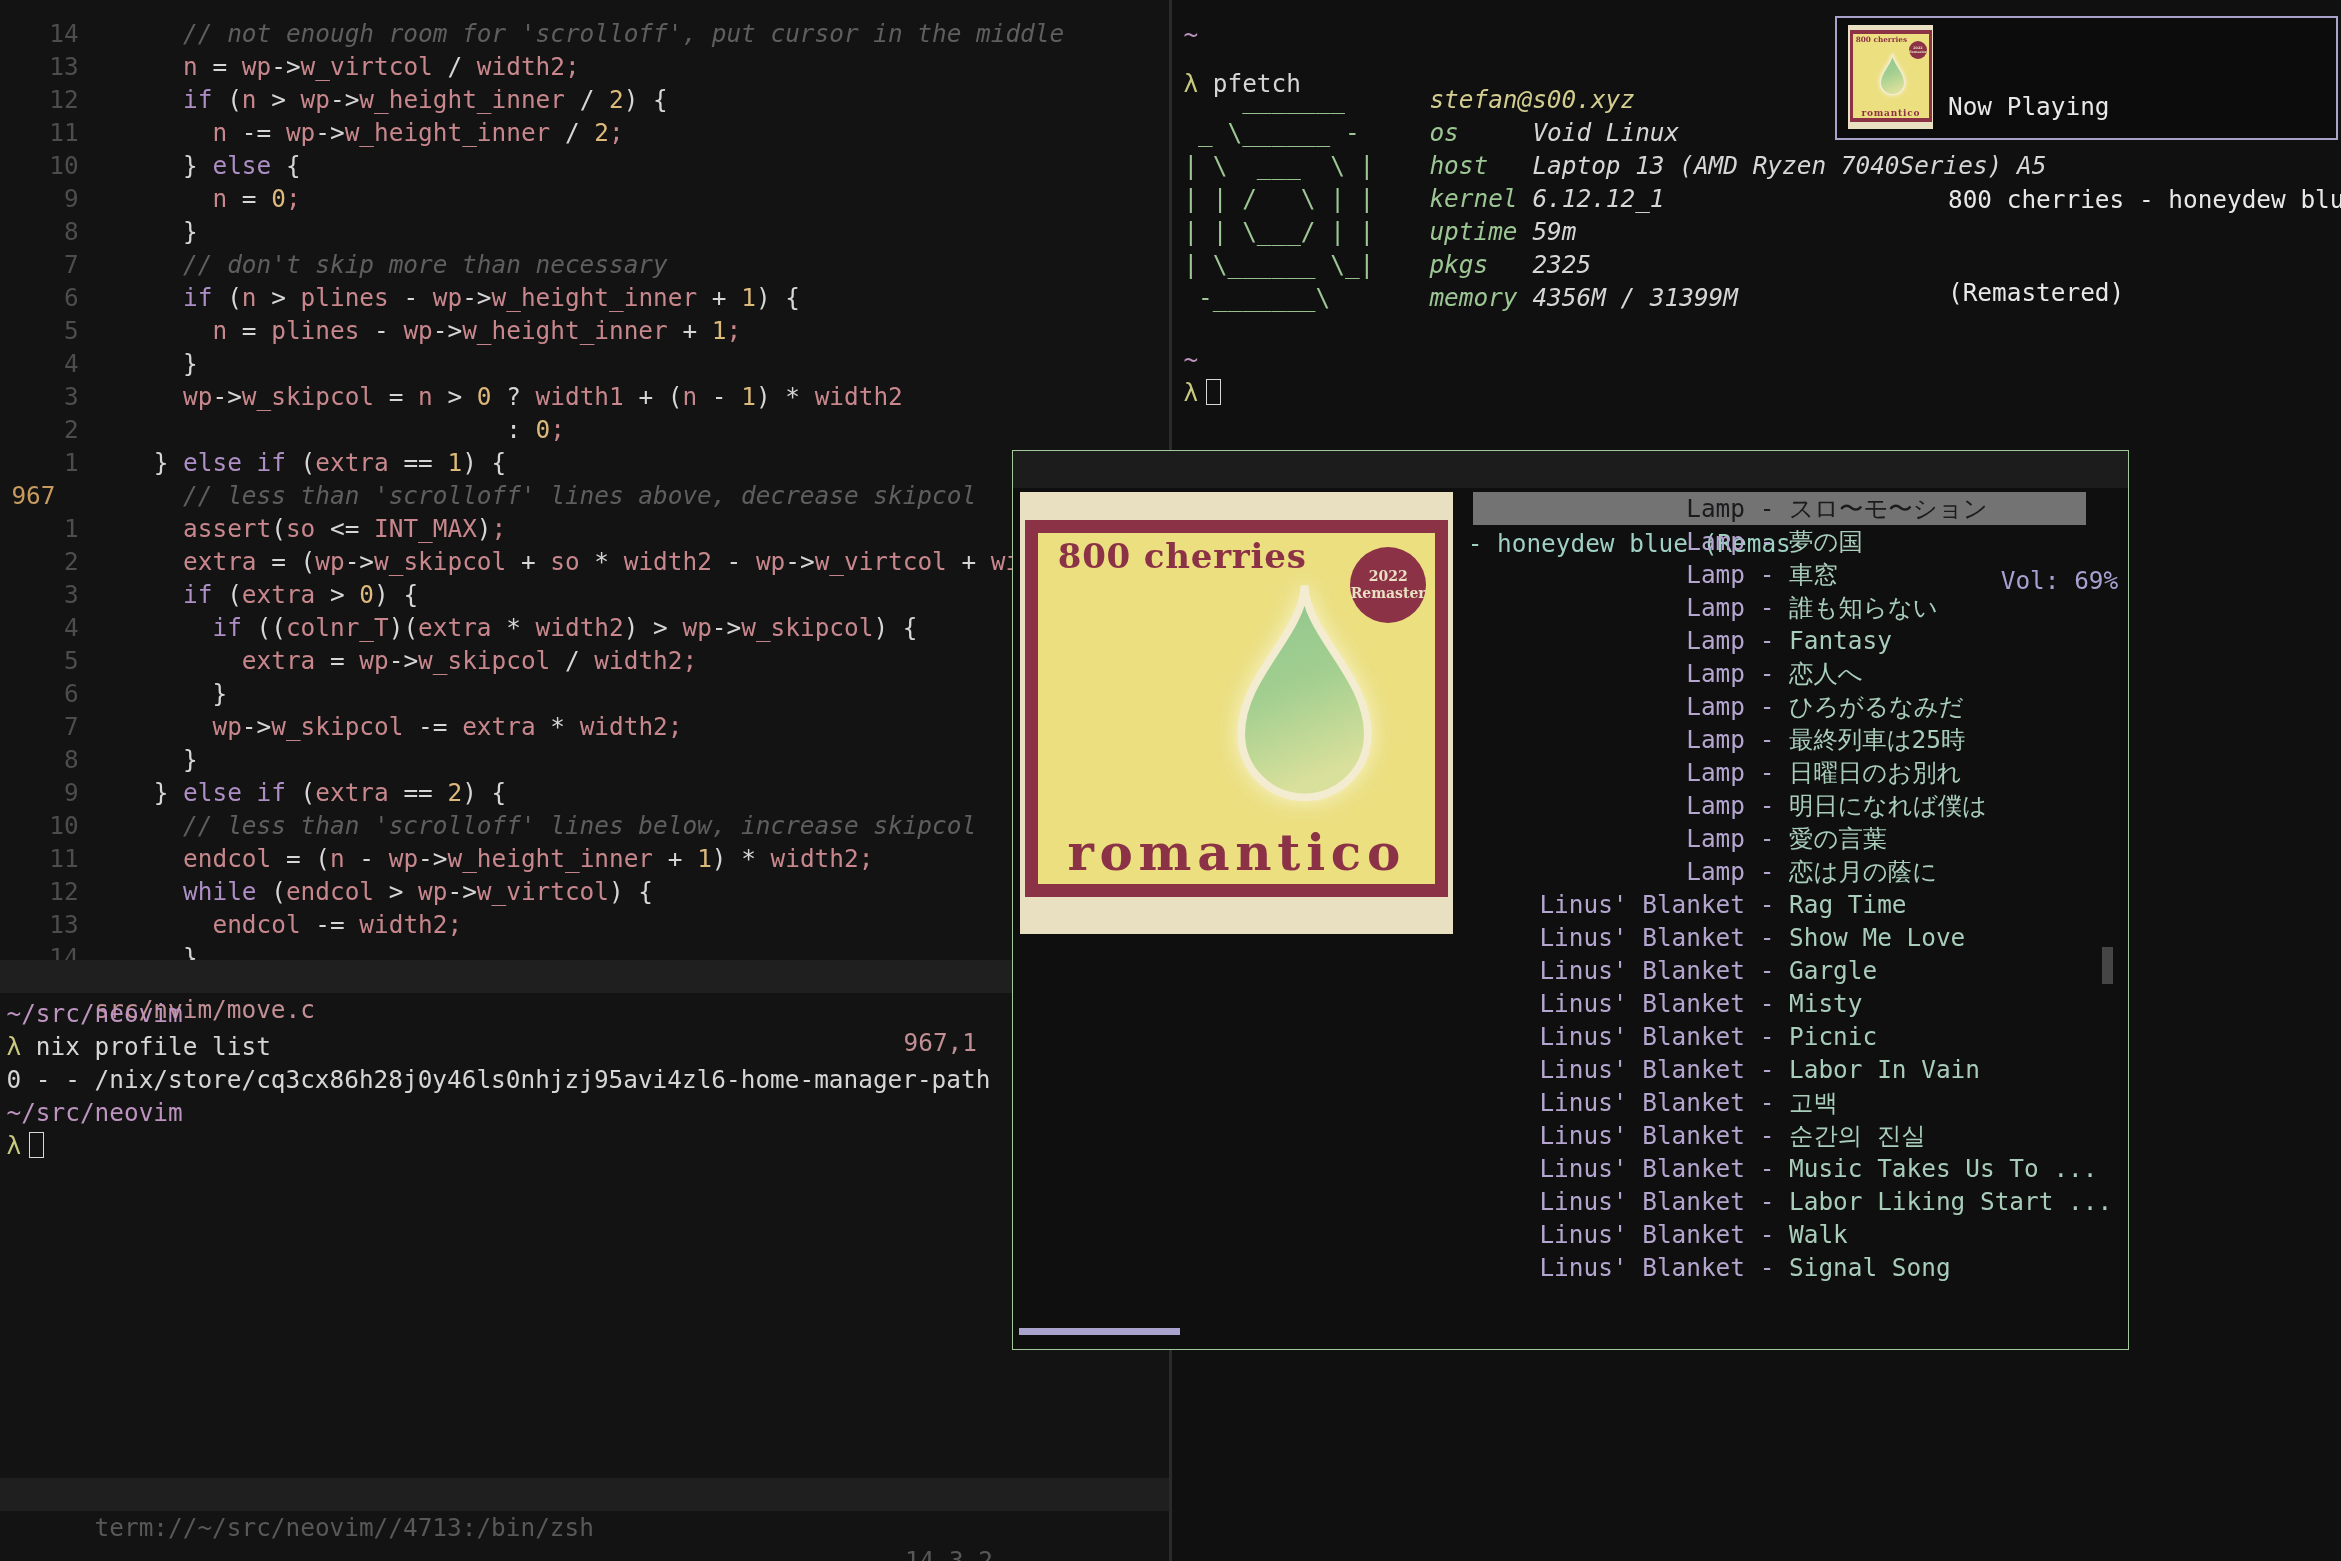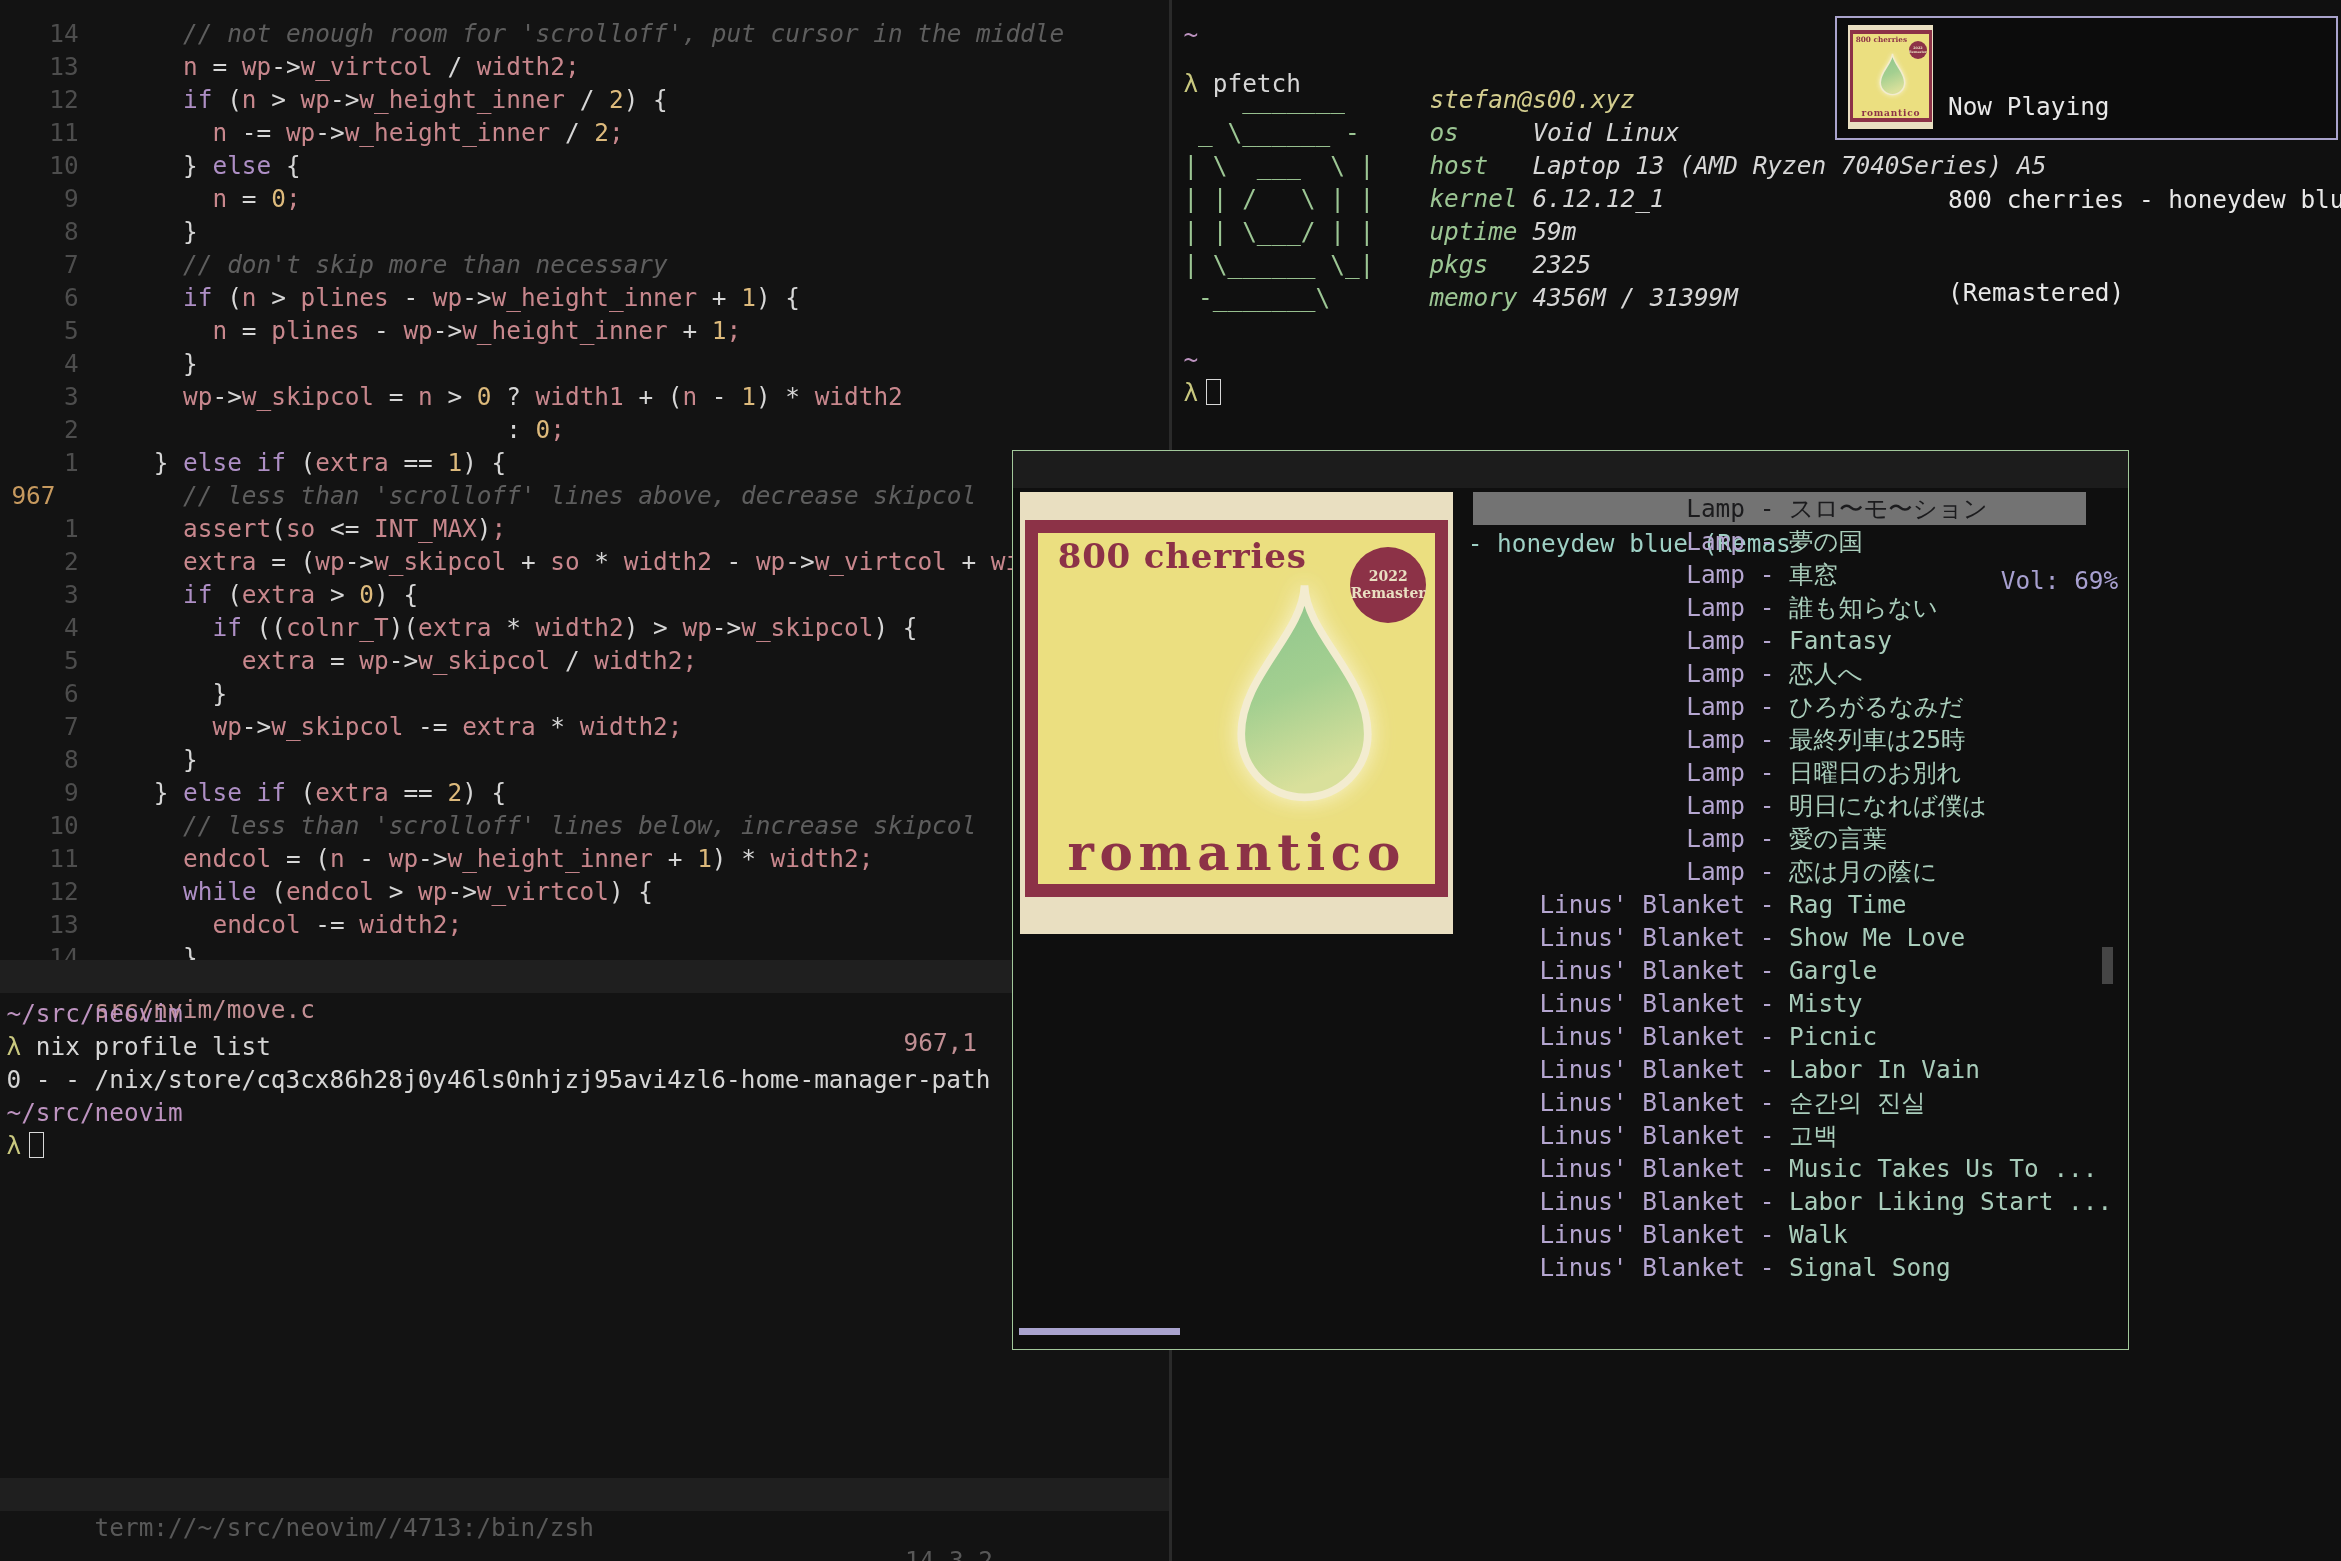--- a/index.html
+++ b/index.html
@@ -234,22 +234,22 @@
         <div class="qrow"><span class="qartist">Lamp</span><span class="qdash"> - </span><span class="qtitle">日曜日のお別れ</span></div>
         <div class="qrow"><span class="qartist">Lamp</span><span class="qdash"> - </span><span class="qtitle">明日になれば僕は</span></div>
         <div class="qrow"><span class="qartist">Lamp</span><span class="qdash"> - </span><span class="qtitle">愛の言葉</span></div>
         <div class="qrow"><span class="qartist">Lamp</span><span class="qdash"> - </span><span class="qtitle">恋は月の蔭に</span></div>
         <div class="qrow"><span class="qartist">Linus' Blanket</span><span class="qdash"> - </span><span class="qtitle">Rag Time</span></div>
         <div class="qrow"><span class="qartist">Linus' Blanket</span><span class="qdash"> - </span><span class="qtitle">Show Me Love</span></div>
         <div class="qrow"><span class="qartist">Linus' Blanket</span><span class="qdash"> - </span><span class="qtitle">Gargle</span></div>
         <div class="qrow"><span class="qartist">Linus' Blanket</span><span class="qdash"> - </span><span class="qtitle">Misty</span></div>
         <div class="qrow"><span class="qartist">Linus' Blanket</span><span class="qdash"> - </span><span class="qtitle">Picnic</span></div>
         <div class="qrow"><span class="qartist">Linus' Blanket</span><span class="qdash"> - </span><span class="qtitle">Labor In Vain</span></div>
+        <div class="qrow"><span class="qartist">Linus' Blanket</span><span class="qdash"> - </span><span class="qtitle">고백</span></div>
         <div class="qrow"><span class="qartist">Linus' Blanket</span><span class="qdash"> - </span><span class="qtitle">순간의 진실</span></div>
-        <div class="qrow"><span class="qartist">Linus' Blanket</span><span class="qdash"> - </span><span class="qtitle">고백</span></div>
         <div class="qrow"><span class="qartist">Linus' Blanket</span><span class="qdash"> - </span><span class="qtitle">Music Takes Us To ...</span></div>
         <div class="qrow"><span class="qartist">Linus' Blanket</span><span class="qdash"> - </span><span class="qtitle">Labor Liking Start ...</span></div>
         <div class="qrow"><span class="qartist">Linus' Blanket</span><span class="qdash"> - </span><span class="qtitle">Walk</span></div>
         <div class="qrow"><span class="qartist">Linus' Blanket</span><span class="qdash"> - </span><span class="qtitle">Signal Song</span></div>
       </div>
     <div class="queue-scrollbar"></div>
     <div class="progress"></div>
   </div>
 
   <div class="notification">

